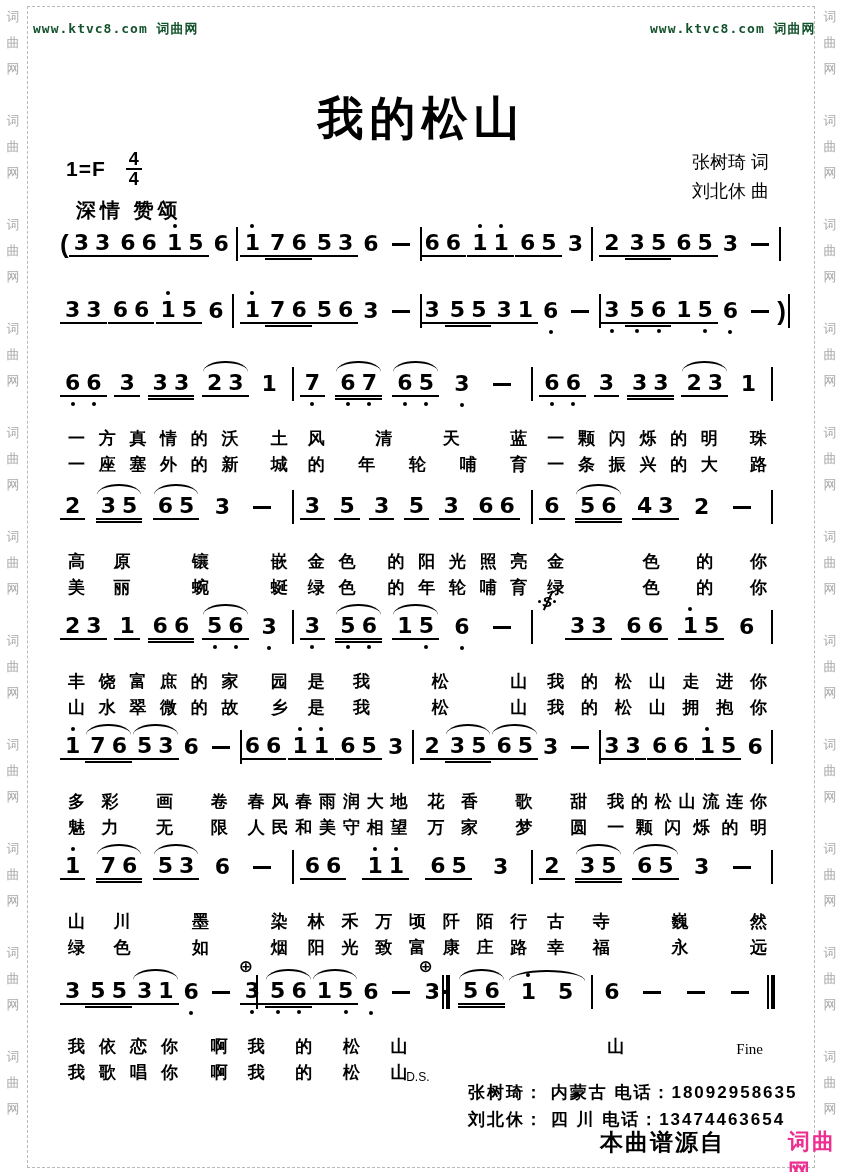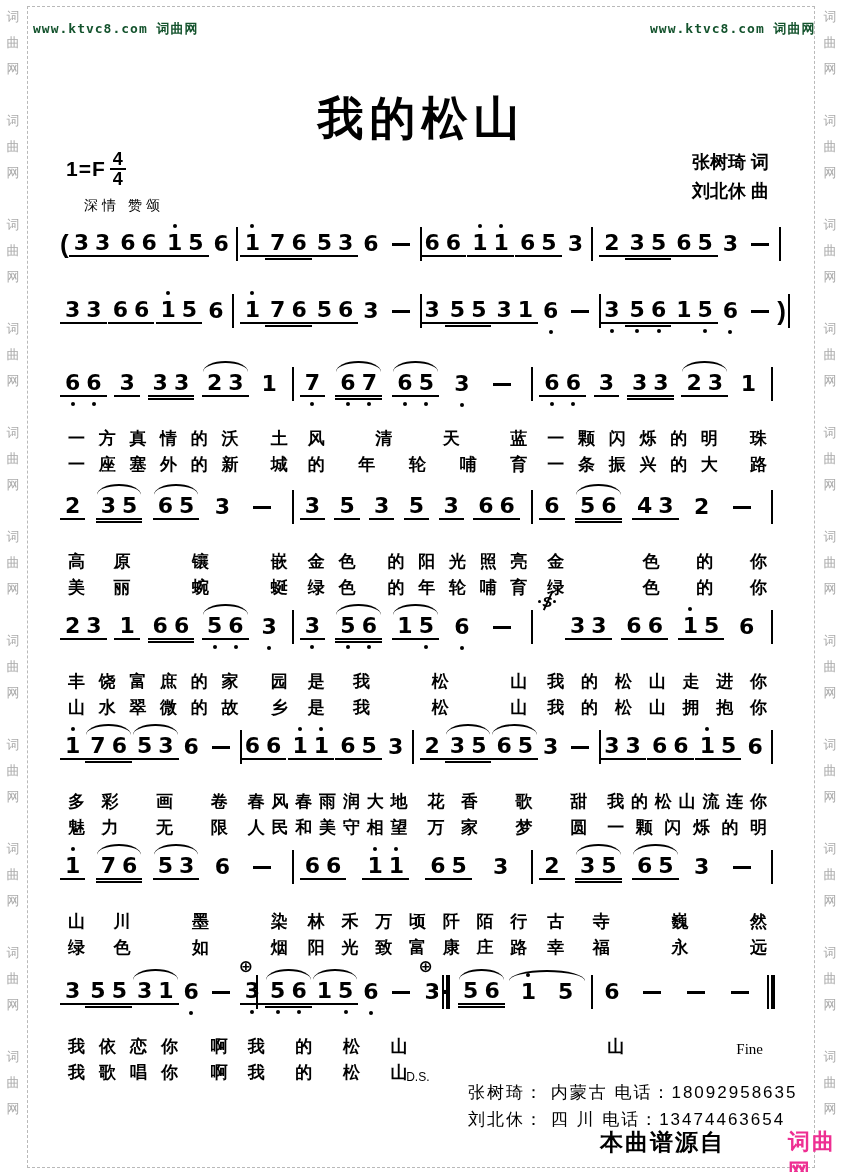--- a/index.html
+++ b/index.html
@@ -13,27 +13,27 @@
   .sidecol{position:absolute;top:4px;bottom:0;width:24px;display:flex;flex-direction:column;align-items:center;color:#aaa;font-size:13px;line-height:26px;overflow:hidden}
   .sidecol.left{left:1px}
   .sidecol.right{right:1px}
   .gp{display:flex;flex-direction:column;align-items:center;margin-bottom:26px}
   
   .topwm{position:absolute;top:20px;font-family:"DejaVu Sans Mono",monospace;font-weight:bold;font-size:13px;color:#14532d;letter-spacing:1px}
   .twl{left:33px}
   .twr{left:650px}
   
   .title{position:absolute;top:88px;left:0;width:100%;text-align:center;font-size:46px;font-weight:bold;letter-spacing:6px}
-  .credits{position:absolute;top:148px;right:74px;text-align:right;font-size:18px;font-weight:bold;line-height:29px}
-  .keysig{position:absolute;left:66px;top:150px;display:flex;align-items:center;gap:4px;font-weight:bold}
+  .credits{position:absolute;top:148px;right:74px;text-align:right;font-size:18px;font-weight:normal;line-height:29px}
+  .keysig{position:absolute;left:66px;top:150px;display:flex;align-items:center;gap:20px;font-weight:bold}
   .key{font-size:21px;letter-spacing:1px}
   .ts{display:flex;flex-direction:column;align-items:center;font-size:18px;line-height:18px;font-weight:bold}
   .ts .top{border-bottom:2px solid #000;padding:0 3px}
   .ts .bot{padding:0 3px}
-  .tempo{position:absolute;left:84px;top:197px;font-size:14px;font-weight:normal;letter-spacing:4px}
+  .tempo{position:absolute;left:76px;top:197px;font-size:20px;font-weight:bold;letter-spacing:4px}
   
   .score{position:absolute;left:58px;right:66px;top:0;bottom:0}
   .sys{position:absolute;left:0;right:0;display:flex}
   .measure{display:flex;flex-direction:column;flex:1;min-width:0}
   .m-notes{display:flex;align-items:center;justify-content:space-between;height:42px;padding:16px 2px 0 2px}
   .grp{position:relative;display:inline-flex;align-items:flex-end;padding:0 2px 1px 2px}
   .grp.u1,.grp.u2{border-bottom:2px solid #000}
   .grp.u2::after{content:"";position:absolute;left:0;right:0;bottom:-5px;height:2px;background:#000}
   .grp.arc::before{content:"";position:absolute;left:1px;right:1px;top:-11px;height:9px;border-top:2px solid #000;border-radius:50% 50% 0 0/100% 100% 0 0}
   .note{position:relative;display:inline-block;font-family:"DejaVu Sans",sans-serif;font-size:22px;line-height:22px;font-weight:bold;margin:0 3px}
@@ -52,21 +52,21 @@
   .sd1{left:-1px}.sd2{right:-1px}
   .rep,.fin{display:inline-flex;align-items:center;gap:2px;align-self:center;flex:0 0 auto}
   .rep .dots{font-size:18px;font-weight:bold;line-height:18px;margin-right:1px}
   .b1{width:2px;height:34px;background:#000}
   .b2{width:4px;height:34px;background:#000}
   .m-lyr{position:relative;height:26px;font-size:17px;font-weight:bold;padding:0 10px;text-align:justify;text-align-last:justify}
   .m-lyr.first{margin-top:22px}
   .ann{position:absolute;right:-12px;bottom:3px;font-size:12px;font-weight:normal;text-align:right;letter-spacing:0}
   .ann.fine{right:14px;font-size:15px;font-family:"Liberation Serif",serif}
   
-  .c1,.c2{position:absolute;left:468px;font-size:17px;font-weight:normal;letter-spacing:2px}
+  .c1,.c2{position:absolute;left:468px;font-size:17px;font-weight:bold;letter-spacing:2px}
   .c1{top:1081px}
   .c2{top:1108px}
   .src{position:absolute;left:600px;top:1127px;font-size:23px;font-weight:bold;letter-spacing:2px}
   .srcsite{position:absolute;left:748px;top:1127px;font-size:22px;font-weight:bold;letter-spacing:2px}
 </style>
 </head>
 <body>
 
 <div class="frame"></div>
 <div class="sidecol left" id="sideL">

